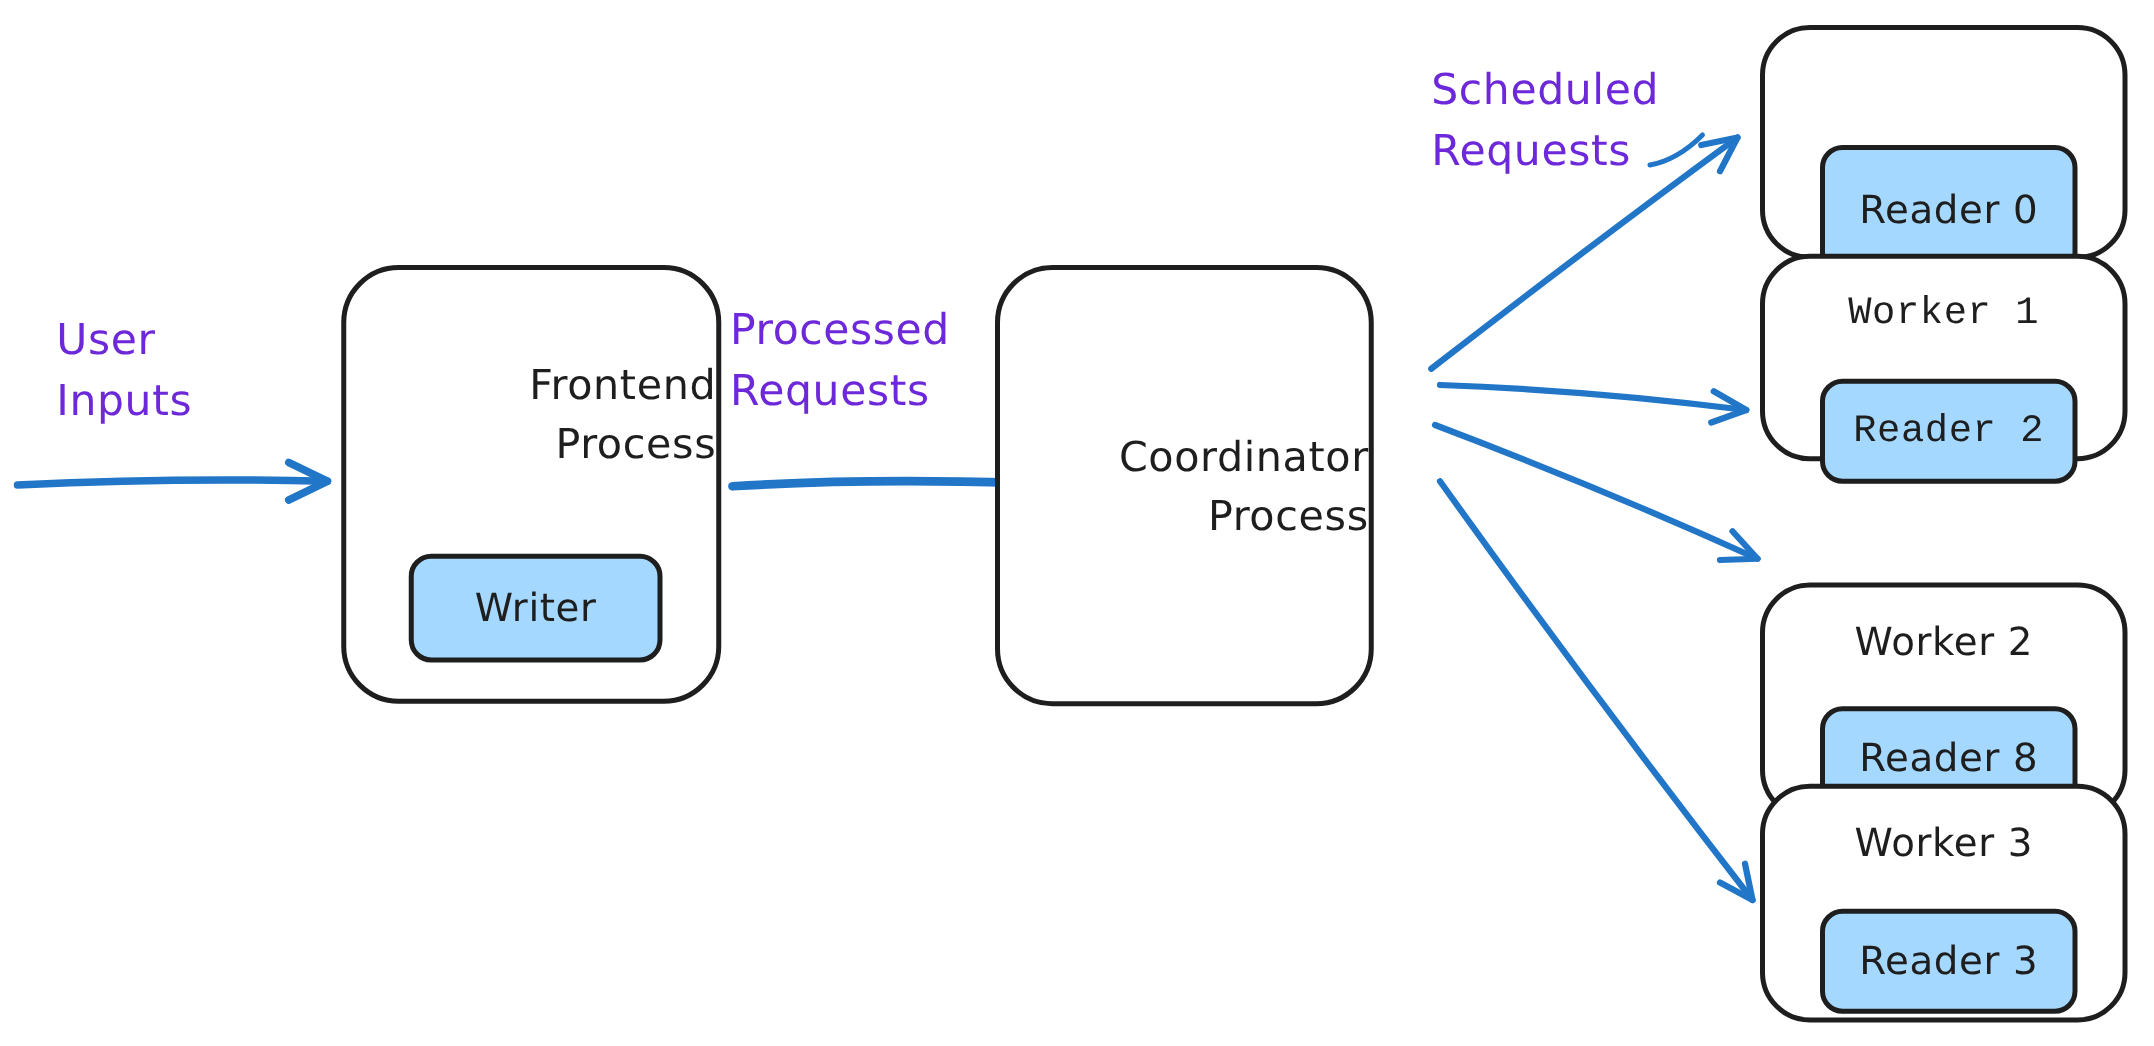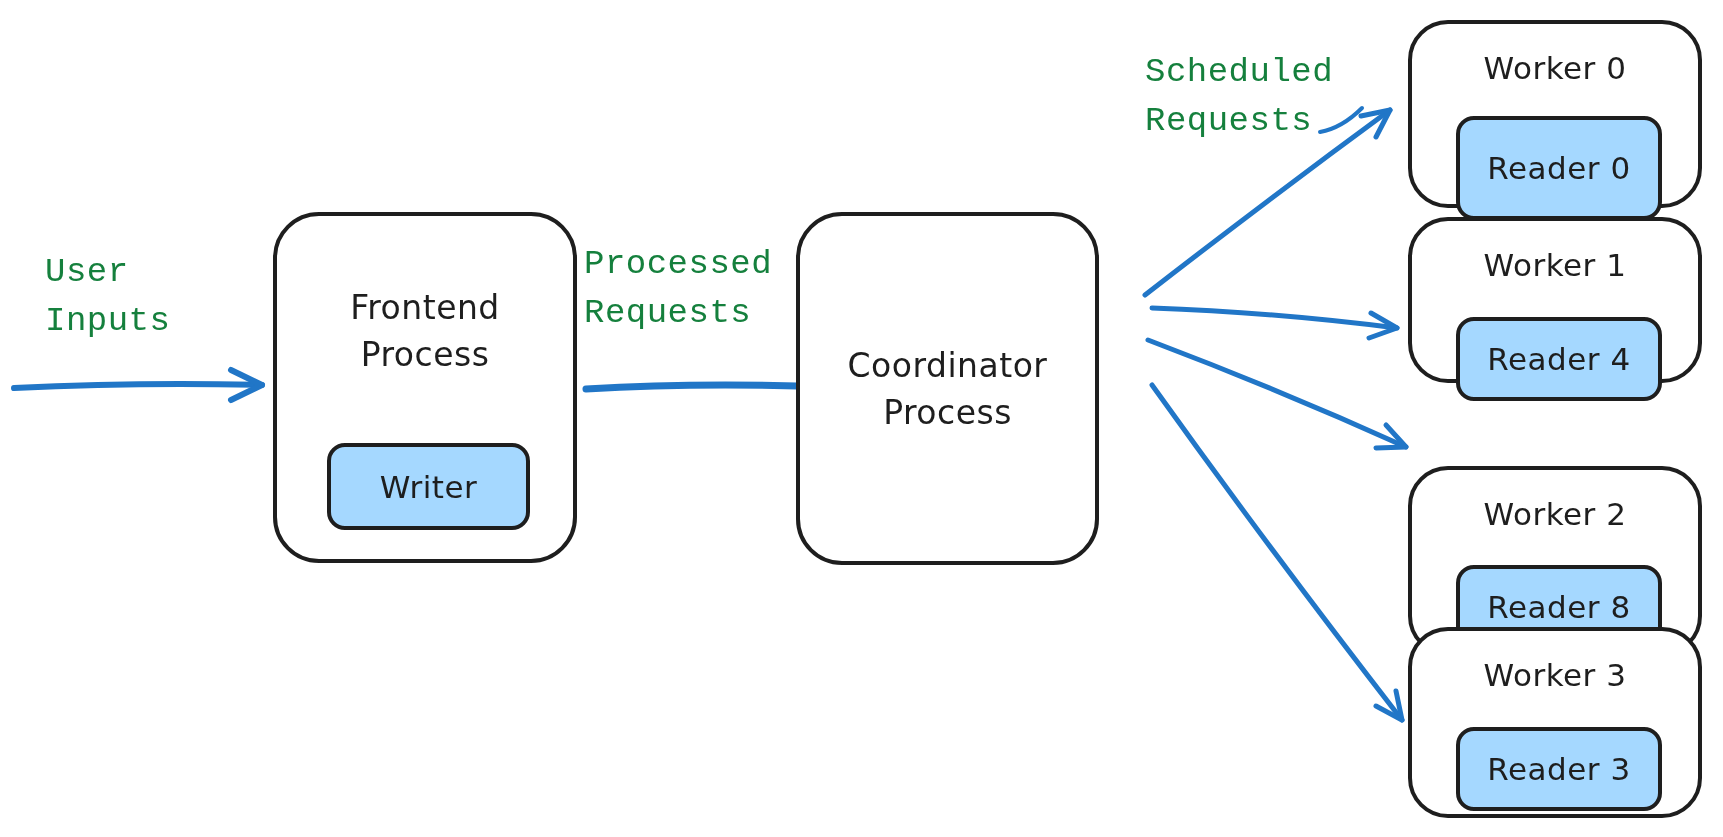--- a/index.html
+++ b/index.html
@@ -32,21 +32,21 @@
     border-radius: 18px;
     box-sizing: border-box;
     display: flex;
     align-items: center;
     justify-content: center;
   }
   .node-title {
     position: absolute;
     left: 0;
     width: 100%;
-    text-align: center;
+    text-align: right;
     font-size: 33px;
     line-height: 47px;
     letter-spacing: 0.5px;
     color: #1e1e1e;
     white-space: nowrap;
   }
   .worker-title {
     position: absolute;
     left: 0;
     top: 26px;
@@ -58,26 +58,25 @@
     white-space: nowrap;
   }
   .subnode-label {
     font-size: 31px;
     letter-spacing: 0.5px;
     color: #1e1e1e;
     white-space: nowrap;
   }
   .blue-label {
     position: absolute;
-    color: #15803d;
+    color: #6d28d9;
     font-size: 34px;
     line-height: 49px;
     letter-spacing: 0.5px;
     white-space: nowrap;
-    font-family: Liberation Mono, monospace;
   }
 </style>
 </head>
 <body>
 
 <div class="canvas">
 
   <svg class="arrows" viewBox="0 0 1723 837" fill="none" stroke-linecap="round" stroke-linejoin="round">
 
     <g stroke="#2176c7" stroke-width="6">
@@ -136,30 +135,29 @@
   </div>
 
   <div class="node big" style="left:796px; top:212px; width:303px; height:353px;">
     <div class="node-title" style="top:126px;">
       <div>Coordinator</div>
       <div>Process</div>
     </div>
   </div>
 
   <div class="node worker" style="left:1408px; top:20px; width:294px; height:188px;">
-    <div class="worker-title">Worker 0</div>
     <div class="subnode" style="left:44px; top:92px; width:206px; height:104px;">
       <span class="subnode-label">Reader 0</span>
     </div>
   </div>
 
-  <div class="node worker" style="left:1408px; top:217px; width:294px; height:166px;">
+  <div class="node worker" style="left:1408px; top:203px; width:294px; height:166px;font-family:Liberation Mono, monospace;">
     <div class="worker-title">Worker 1</div>
     <div class="subnode" style="left:44px; top:96px; width:206px; height:84px;">
-      <span class="subnode-label">Reader 4</span>
+      <span class="subnode-label">Reader 2</span>
     </div>
   </div>
 
   <div class="node worker" style="left:1408px; top:423px; width:294px; height:190px;margin-top:43px;">
     <div class="worker-title">Worker 2</div>
     <div class="subnode" style="left:44px; top:95px; width:206px; height:84px;">
       <span class="subnode-label">Reader 8</span>
     </div>
   </div>
 

